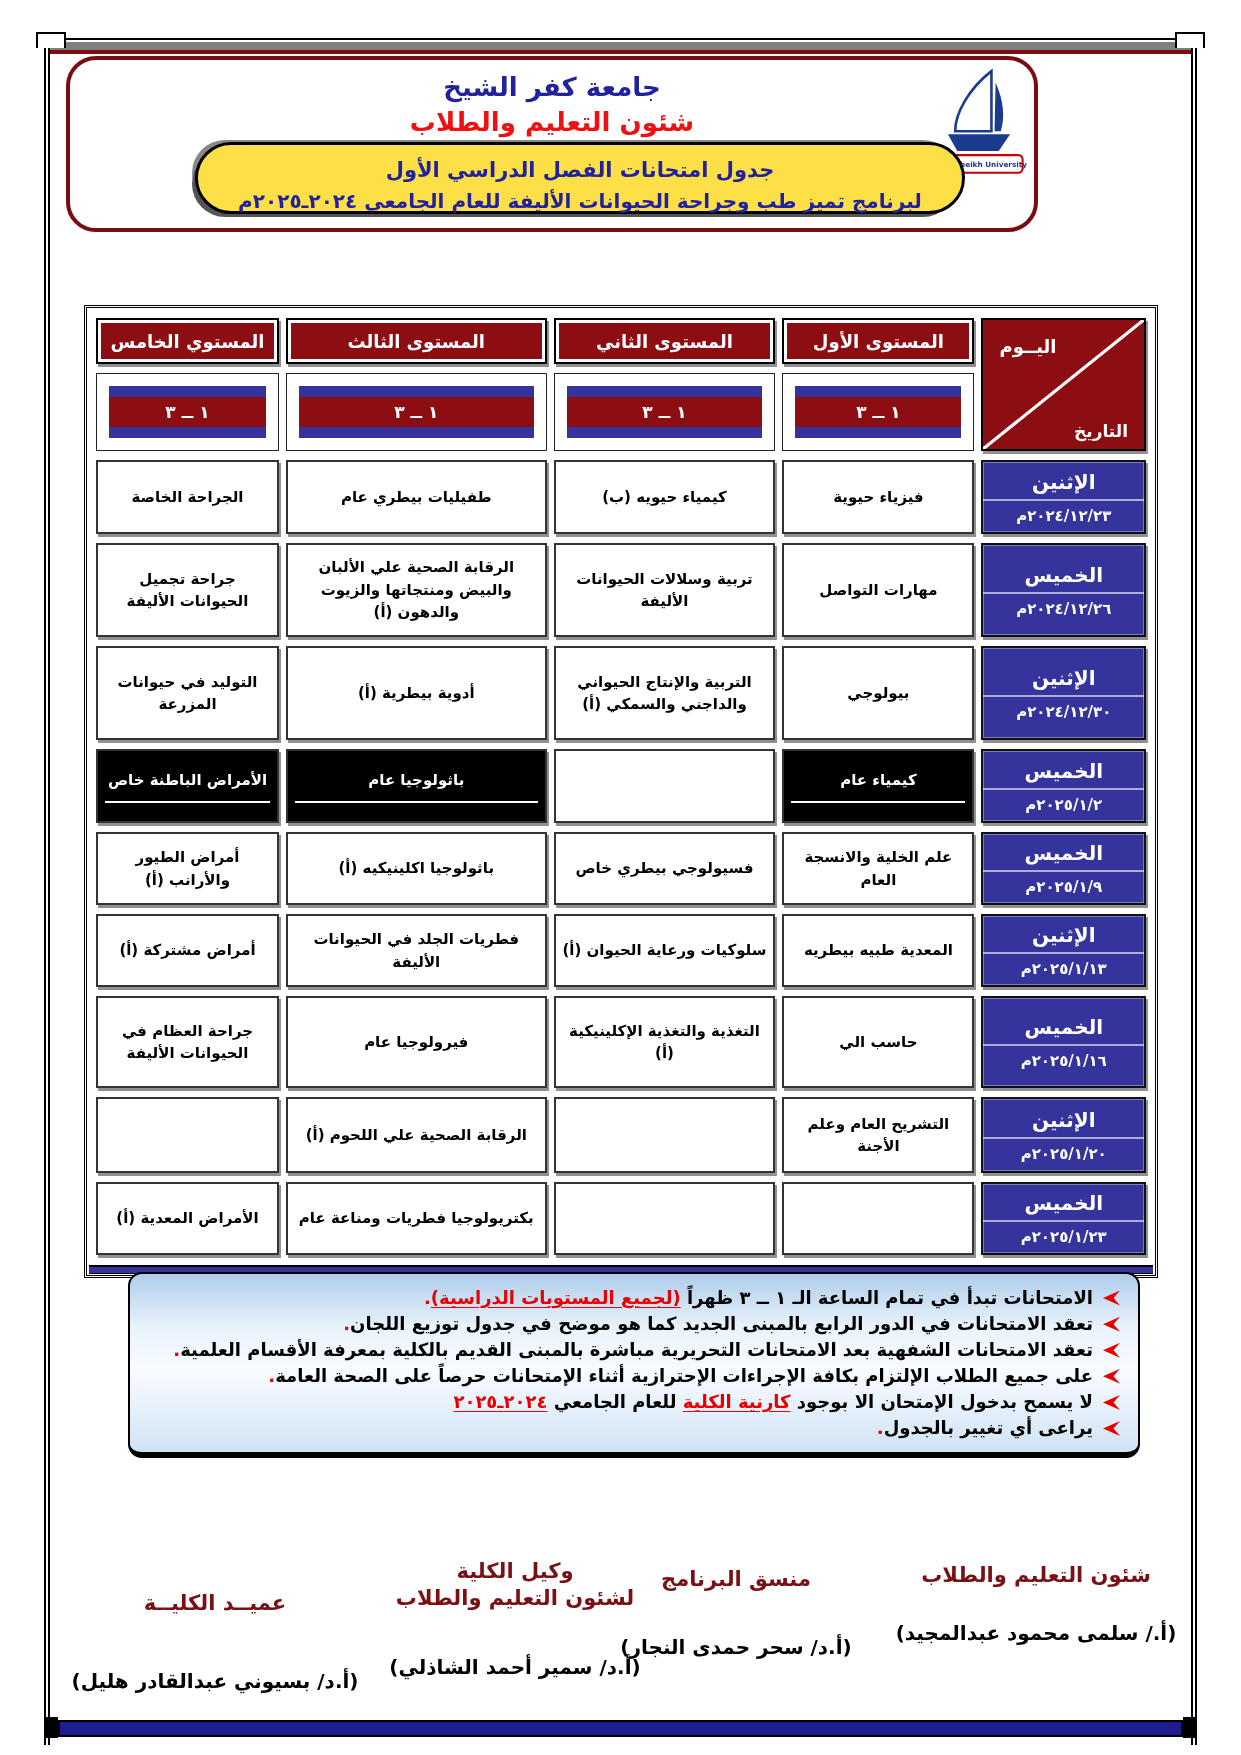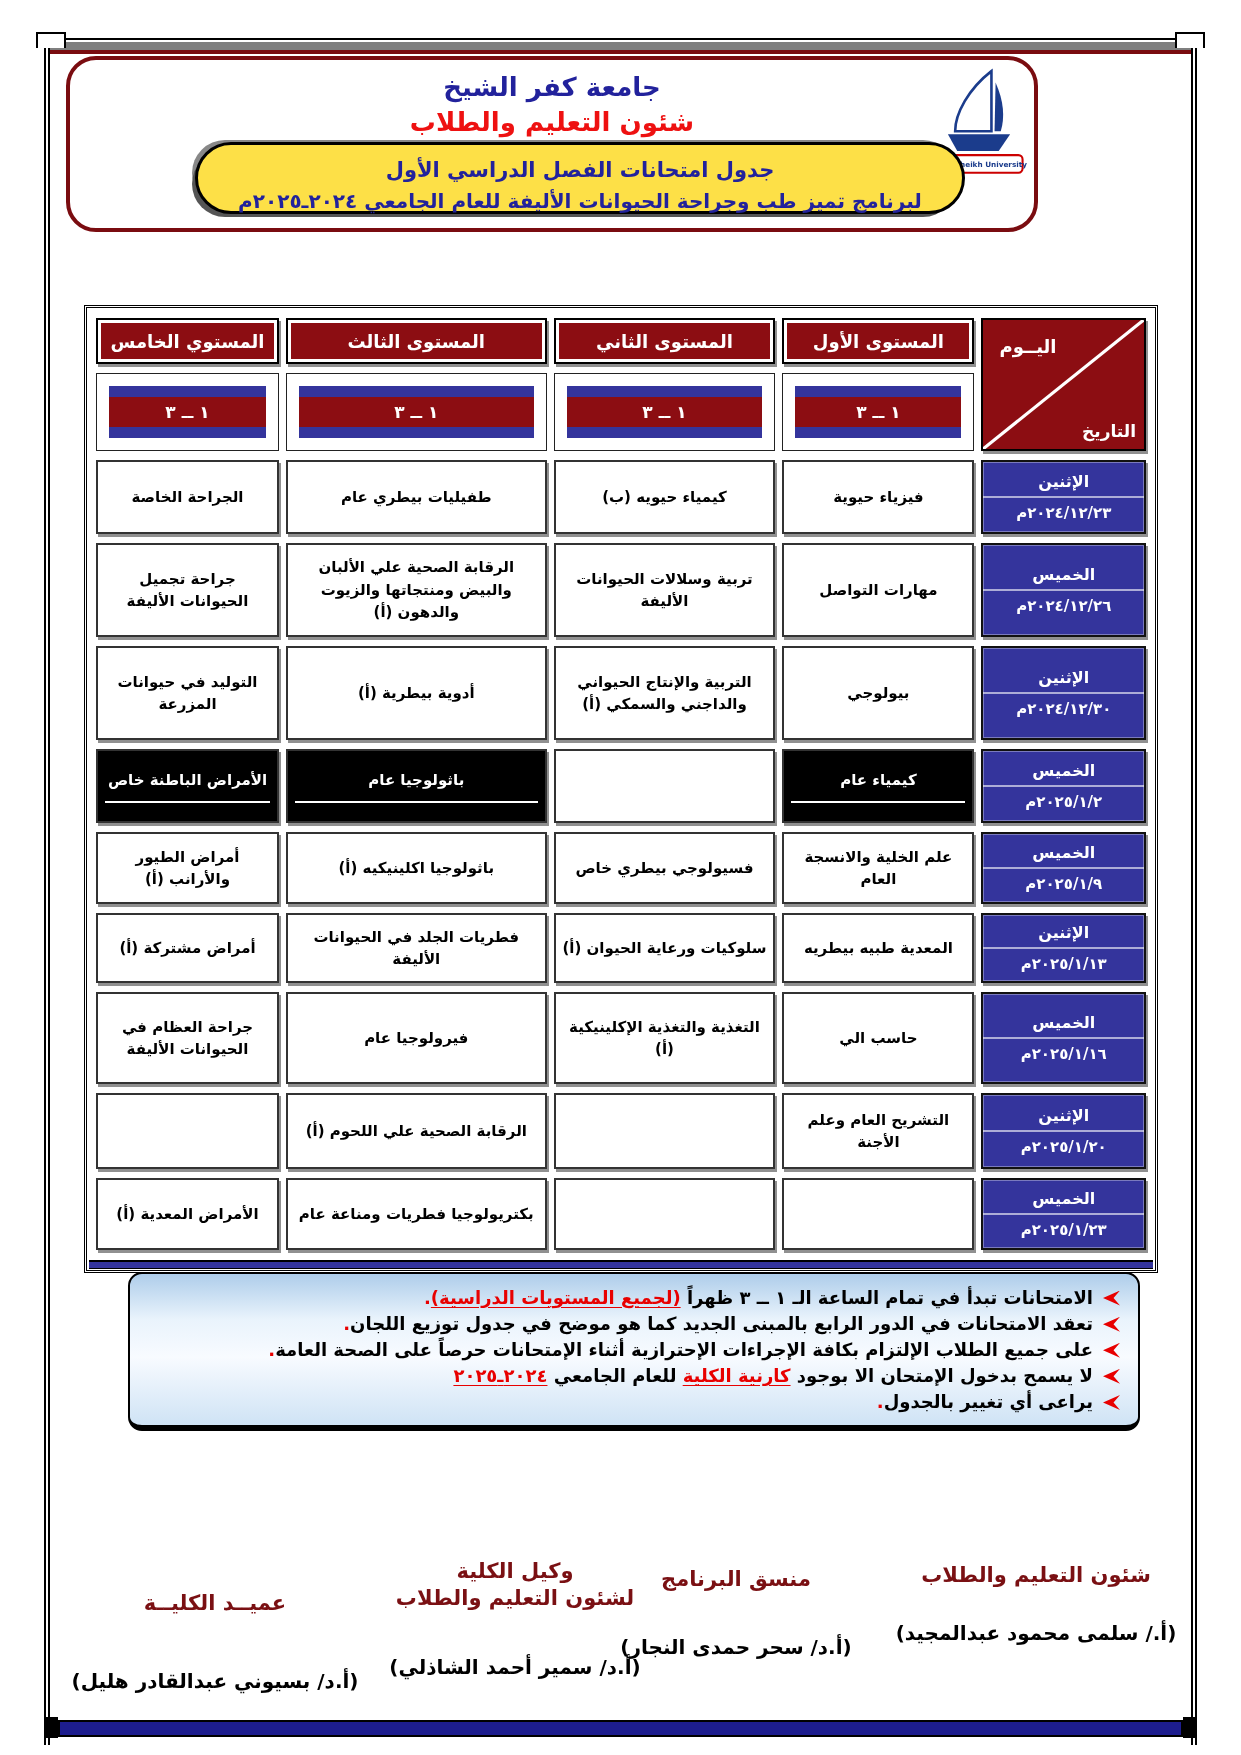--- a/index.html
+++ b/index.html
@@ -36,28 +36,28 @@
   .title-l2{margin-top:7px;text-align:center;font-size:20px;font-weight:bold;color:#22229c;}
 
   
   .table-wrap{position:absolute;top:305px;left:84px;width:1074px;border:3px double #000;background:#fff;padding:1px 2px;box-sizing:border-box;}
   table.exam{border-collapse:separate;border-spacing:7px 9px;width:100%;table-layout:fixed;direction:rtl;}
   th.level{height:40px;background:#8c0d12;color:#fff;font-size:18px;font-weight:bold;
     border:2px solid #000;box-shadow:inset 0 0 0 3px #fff,2px 3px 0 #909090;text-align:center;margin-left:9px;}
   th.corner-cell{background:#8c0d12;border:2px solid #000;box-shadow:2px 3px 0 #909090;position:relative;padding:0;}
   .corner-svg{position:absolute;inset:0;width:100%;height:100%;}
   .lbl-day{position:absolute;top:16px;left:16px;color:#fff;font-size:18px;font-weight:bold;}
-  .lbl-date{position:absolute;bottom:8px;right:8px;color:#fff;font-size:17px;font-weight:bold;text-align:center;}
+  .lbl-date{position:absolute;bottom:8px;right:16px;color:#fff;font-size:17px;font-weight:bold;text-align:center;}
   td.stripes{padding:12px;border:1px solid #222;background:#fff;}
   .stripe-blue{height:11px;background:#34349c;}
   .stripe-mid{height:30px;background:#8c0d12;color:#fff;display:flex;align-items:center;justify-content:center;
     font-size:17px;font-weight:bold;}
   td.day-cell{background:#34349c;color:#fff;border:2px solid #111;box-shadow:2px 3px 0 #909090,inset 0 0 0 1px rgba(255,255,255,.35);
     text-align:center;padding:0;vertical-align:middle;}
-  .day-name{padding:7px 4px 5px;border-bottom:2px solid rgba(255,255,255,.6);font-size:16px;font-weight:bold;}
+  .day-name{padding:7px 4px 5px;border-bottom:2px solid rgba(255,255,255,.6);font-size:20px;font-weight:bold;}
   .day-date{padding:6px 2px 7px;font-size:15px;font-weight:bold;}
   td.subject-cell{background:#fff;color:#000;border:2px solid #333;box-shadow:2px 3px 0 #909090;
     text-align:center;vertical-align:middle;font-size:15px;font-weight:bold;padding:3px 5px;}
   td.subject-cell .subj{line-height:1.5;}
   td.subject-cell.black{background:#000;color:#fff;}
   td.subject-cell.black .subj{border-bottom:2px solid #fff;padding-bottom:9px;margin:0 2px;}
   tr.r1 td{height:64px;} tr.r2 td{height:84px;} tr.r3 td{height:84px;} tr.r4 td{height:64px;}
   tr.r5 td{height:62px;} tr.r6 td{height:60px;} tr.r7 td{height:82px;} tr.r8 td{height:66px;} tr.r9 td{height:62px;}
   .table-bottom-strip{height:6px;background:#34349c;border-top:2px solid #000;border-bottom:1px solid #000;margin-top:1px;}
 
@@ -326,20 +326,24 @@
     <div class="note-line">
       <span class="dart"></span>
       <span class="note-text"><span>الامتحانات تبدأ في تمام الساعة الـ ١ ــ ٣ ظهراً </span><span class="red u">(لجميع المستويات الدراسية)</span><span class="red">.</span></span>
     </div>
     <div class="note-line">
       <span class="dart"></span>
       <span class="note-text"><span>تعقد الامتحانات في الدور الرابع بالمبنى الجديد كما هو موضح في جدول توزيع اللجان</span><span class="red">.</span></span>
     </div>
     <div class="note-line">
       <span class="dart"></span>
+      <span class="note-text"><span>تعقد الامتحانات الشفهية بعد الامتحانات التحريرية مباشرة بالمبنى القديم بالكلية بمعرفة الأقسام العلمية</span><span class="red">.</span></span>
+    </div>
+    <div class="note-line">
+      <span class="dart"></span>
       <span class="note-text"><span>على جميع الطلاب الإلتزام بكافة الإجراءات الإحترازية أثناء الإمتحانات حرصاً على الصحة العامة</span><span class="red">.</span></span>
     </div>
     <div class="note-line">
       <span class="dart"></span>
       <span class="note-text"><span>لا يسمح بدخول الإمتحان الا بوجود </span><span class="red u">كارنية الكلية</span><span> للعام الجامعي </span><span class="red u">٢٠٢٤ـ٢٠٢٥</span></span>
     </div>
     <div class="note-line">
       <span class="dart"></span>
       <span class="note-text"><span>يراعى أي تغيير بالجدول</span><span class="red">.</span></span>
     </div>

